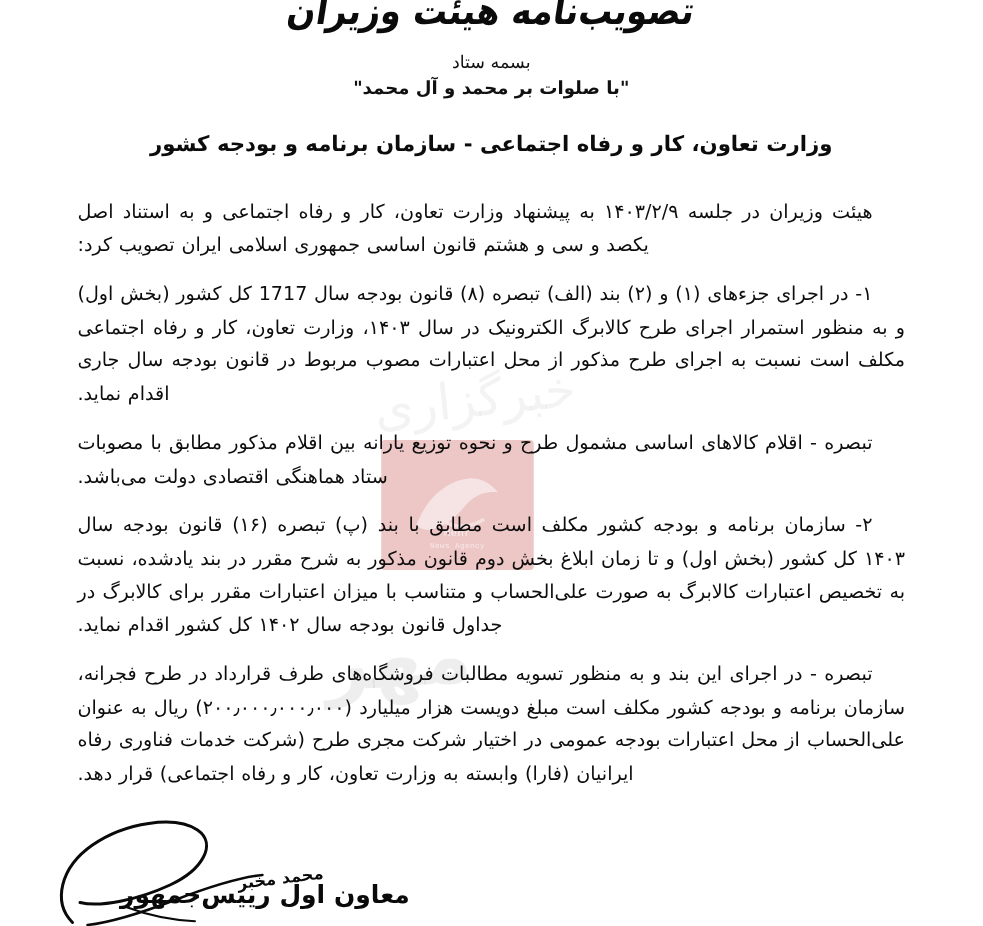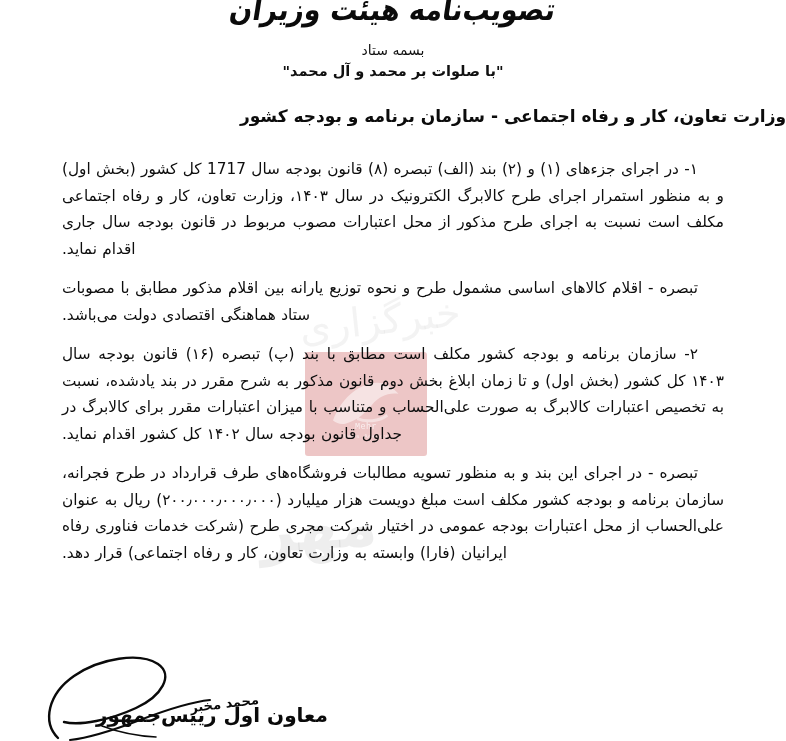--- a/index.html
+++ b/index.html
@@ -131,20 +131,21 @@
     color: #101010;
     font-weight: bold;
     line-height: 22px;
   }
 
   .doc-title {
     position: absolute;
     top: 106px;
     left: 0;
     width: 786px;
+    text-align: center;
     font-size: 17px;
     font-weight: bold;
     color: #0c0c0c;
     z-index: 4;
   }
 
   .body-block {
     position: absolute;
     left: 62px;
     top: 156px;
@@ -221,20 +222,21 @@
     </div>
 
     <div class="bismillah">
       <div class="l1">بسمه ستاد</div>
       <div class="l2">"با صلوات بر محمد و آل محمد"</div>
     </div>
 
     <div class="doc-title">وزارت تعاون، کار و رفاه اجتماعی - سازمان برنامه و بودجه کشور</div>
 
     <div class="body-block">
+      <p class="para indent">هیئت وزیران در جلسه ۱۴۰۳/۲/۹ به پیشنهاد وزارت تعاون، کار و رفاه اجتماعی و به استناد اصل یکصد و سی و هشتم قانون اساسی جمهوری اسلامی ایران تصویب کرد:</p>
       <p class="para indent">۱- در اجرای جزءهای (۱) و (۲) بند (الف) تبصره (۸) قانون بودجه سال 1717 کل کشور (بخش اول) و به منظور استمرار اجرای طرح کالابرگ الکترونیک در سال ۱۴۰۳، وزارت تعاون، کار و رفاه اجتماعی مکلف است نسبت به اجرای طرح مذکور از محل اعتبارات مصوب مربوط در قانون بودجه سال جاری اقدام نماید.</p>
       <p class="para indent">تبصره - اقلام کالاهای اساسی مشمول طرح و نحوه توزیع یارانه بین اقلام مذکور مطابق با مصوبات ستاد هماهنگی اقتصادی دولت می‌باشد.</p>
       <p class="para indent">۲- سازمان برنامه و بودجه کشور مکلف است مطابق با بند (پ) تبصره (۱۶) قانون بودجه سال ۱۴۰۳ کل کشور (بخش اول) و تا زمان ابلاغ بخش دوم قانون مذکور به شرح مقرر در بند یادشده، نسبت به تخصیص اعتبارات کالابرگ به صورت علی‌الحساب و متناسب با میزان اعتبارات مقرر برای کالابرگ در جداول قانون بودجه سال ۱۴۰۲ کل کشور اقدام نماید.</p>
       <p class="para indent">تبصره - در اجرای این بند و به منظور تسویه مطالبات فروشگاه‌های طرف قرارداد در طرح فجرانه، سازمان برنامه و بودجه کشور مکلف است مبلغ دویست هزار میلیارد (۲۰۰٫۰۰۰٫۰۰۰٫۰۰۰) ریال به عنوان علی‌الحساب از محل اعتبارات بودجه عمومی در اختیار شرکت مجری طرح (شرکت خدمات فناوری رفاه ایرانیان (فارا) وابسته به وزارت تعاون، کار و رفاه اجتماعی) قرار دهد.</p>
     </div>
 
     <div class="sig-wrap">
       <svg class="sig-svg" width="330" height="89" viewBox="0 0 330 89" aria-hidden="true">
         <g fill="none" stroke="#0a0a0a" stroke-linecap="round">
           <path d="M18 86 C2 70, 8 42, 34 24 C60 6, 100 0, 118 12 C134 23, 122 44, 96 56 C70 68, 40 74, 24 70" stroke-width="2.4"></path>

